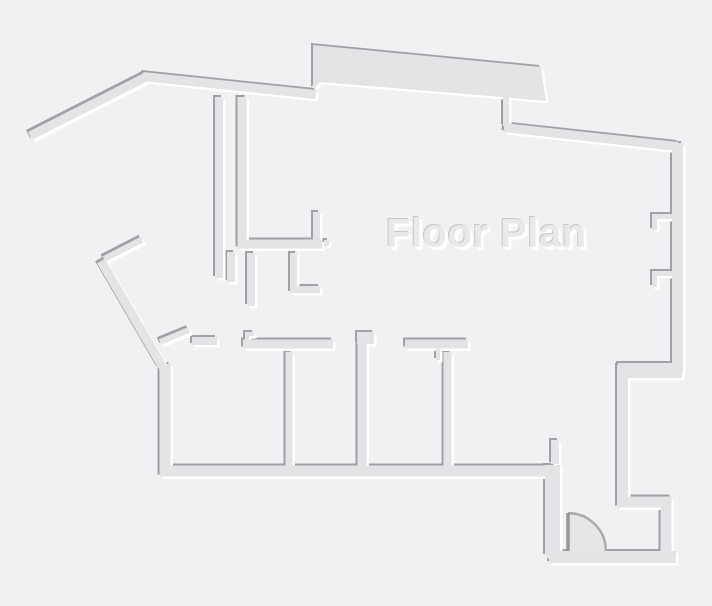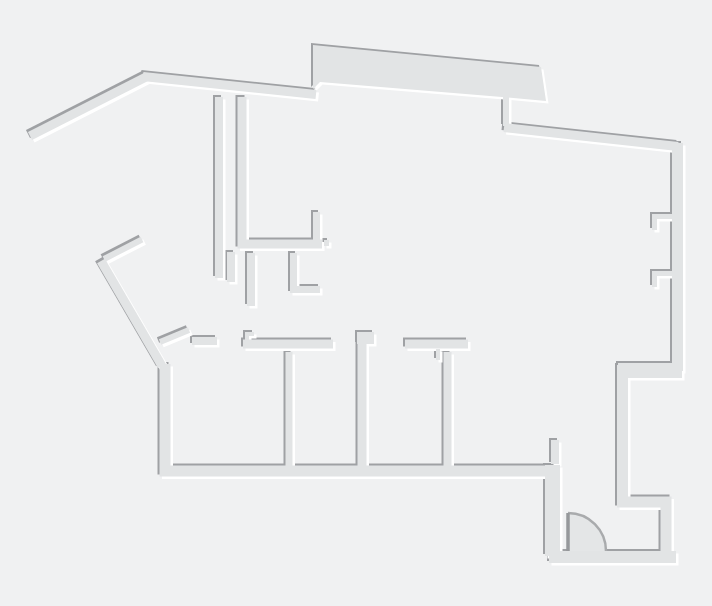--- a/index.html
+++ b/index.html
@@ -90,13 +90,14 @@
       <use href="#plan" class="dup-fill"></use>
     </g>
 
     <g>
       <path class="door-fill" d="M568,551 L568,513 A38,38 0 0 1 606,551 Z"></path>
       <path class="door-arc" d="M568,513 A38,38 0 0 1 606,551"></path>
       <line class="door-leaf" x1="568" y1="551" x2="568" y2="513"></line>
     </g>
   </svg>
 
+  <div class="plan-title">Floor Plan</div>
 </div>
 
 </body></html>

